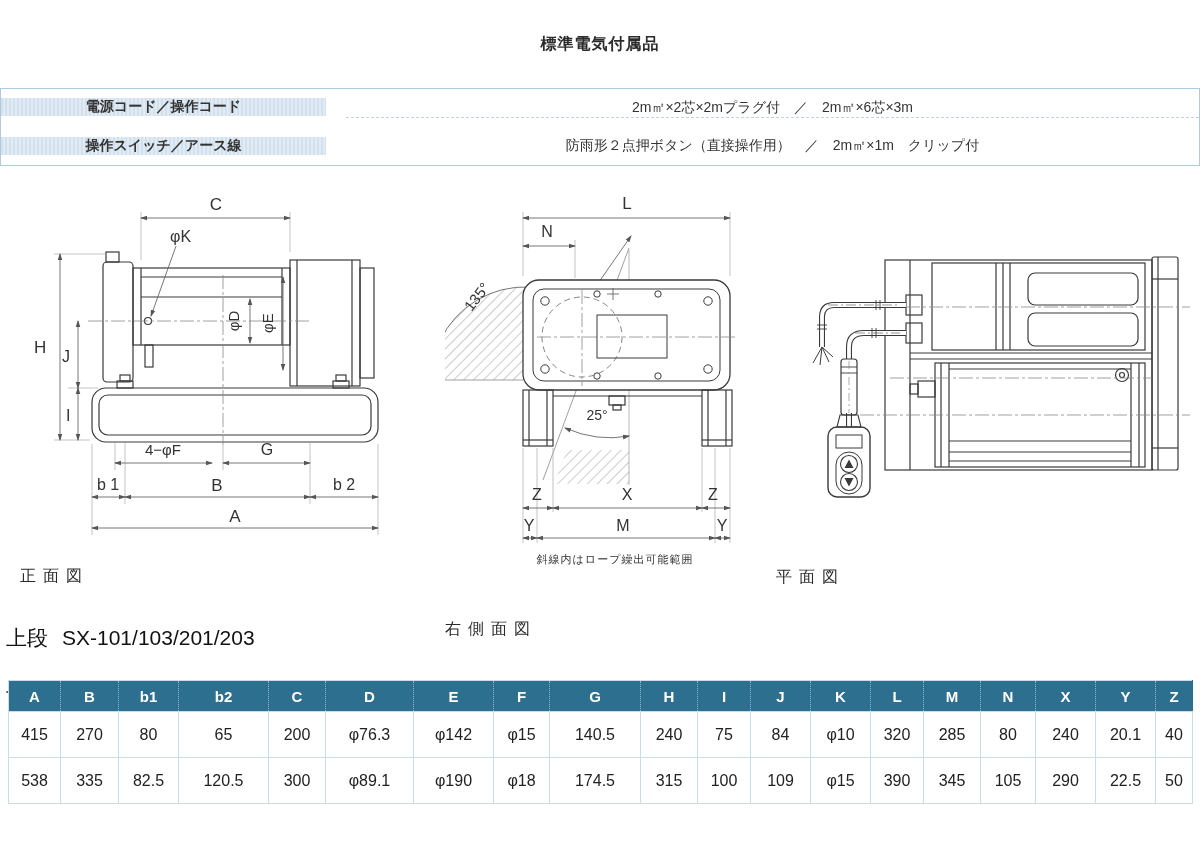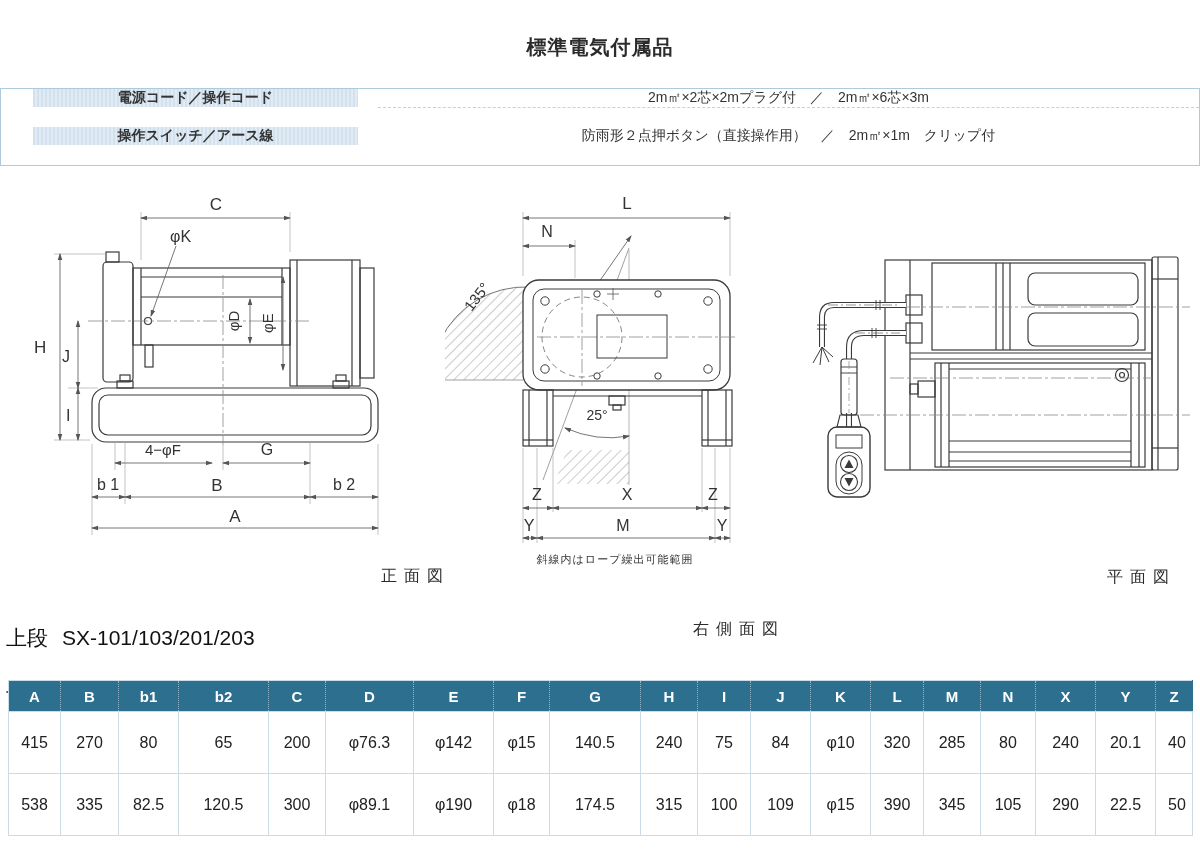--- a/index.html
+++ b/index.html
@@ -1,48 +1,48 @@
 <!DOCTYPE html>
 <html><head>
 <meta charset="utf-8">
 <style>
   html,body{margin:0;padding:0;background:#fff;}
   .page{position:relative;width:1200px;height:850px;background:#fff;overflow:hidden;
         font-family:"Liberation Sans","DejaVu Sans",sans-serif;color:#333;}
   .title{position:absolute;top:34px;left:0;width:1200px;text-align:center;
-         font-size:20px;font-weight:bold;color:#2b2b2b;letter-spacing:1px;}
+         font-size:16px;font-weight:bold;color:#2b2b2b;letter-spacing:1px;}
   
   .spec{position:absolute;top:88px;left:0;width:1198px;border:1px solid #aecbdd;}
-  .spec-row{display:flex;height:38px;align-items:flex-start;padding-left:32px;}
+  .spec-row{display:flex;height:38px;align-items:center;}
   .spec-label{width:325px;display:flex;align-items:center;justify-content:center;
       font-size:14px;font-weight:bold;color:#333;
       background:repeating-linear-gradient(90deg,#d2e1ed 0 2px,#e0ebf4 2px 4px);}
   .spec-row.first .spec-label{border-bottom:2px solid #fff;}
   .spec-value{flex:1;display:flex;align-items:center;justify-content:center;
       font-size:14px;color:#333;background:#fff;margin-left:20px;}
   .spec-row.first .spec-value{border-bottom:1px dashed #b9d4e4;}
   
   .draw{position:absolute;}
   svg text{font-family:"Liberation Sans","DejaVu Sans",sans-serif;fill:#333;}
-  .caption{position:absolute;text-align:right;font-size:16px;color:#2b2b2b;
+  .caption{position:absolute;text-align:left;font-size:16px;color:#2b2b2b;
            letter-spacing:7px;}
   .note{position:absolute;text-align:center;font-size:11px;color:#333;letter-spacing:1px;}
   
   .model-line{position:absolute;left:6px;font-size:21px;color:#111;}
   .model-line .val{margin-left:14px;}
   
   .dim-wrap{position:absolute;top:680px;left:8px;width:1184px;}
   table.dim{border-collapse:collapse;table-layout:fixed;width:1184px;
             border:1px solid #c9dce8;}
   table.dim th{background:#2d6f8e;color:#fff;font-size:15px;font-weight:bold;
       height:30px;border-right:1px dotted #8fb6c9;border-bottom:1px solid #c9dce8;
       padding:0;text-align:center;}
   table.dim th:last-child{border-right:1px solid #2d6f8e;}
   table.dim td{background:#fff;color:#222;font-size:16px;height:37px;
-      border:1px solid #c9dce8;text-align:center;padding:12px;}
+      border:1px solid #c9dce8;text-align:center;padding:4px;}
 </style>
 </head>
 <body>
 
 <div class="page">
 
   <div class="title">標準電気付属品</div>
 
   <div class="spec">
     <div class="spec-row first">

